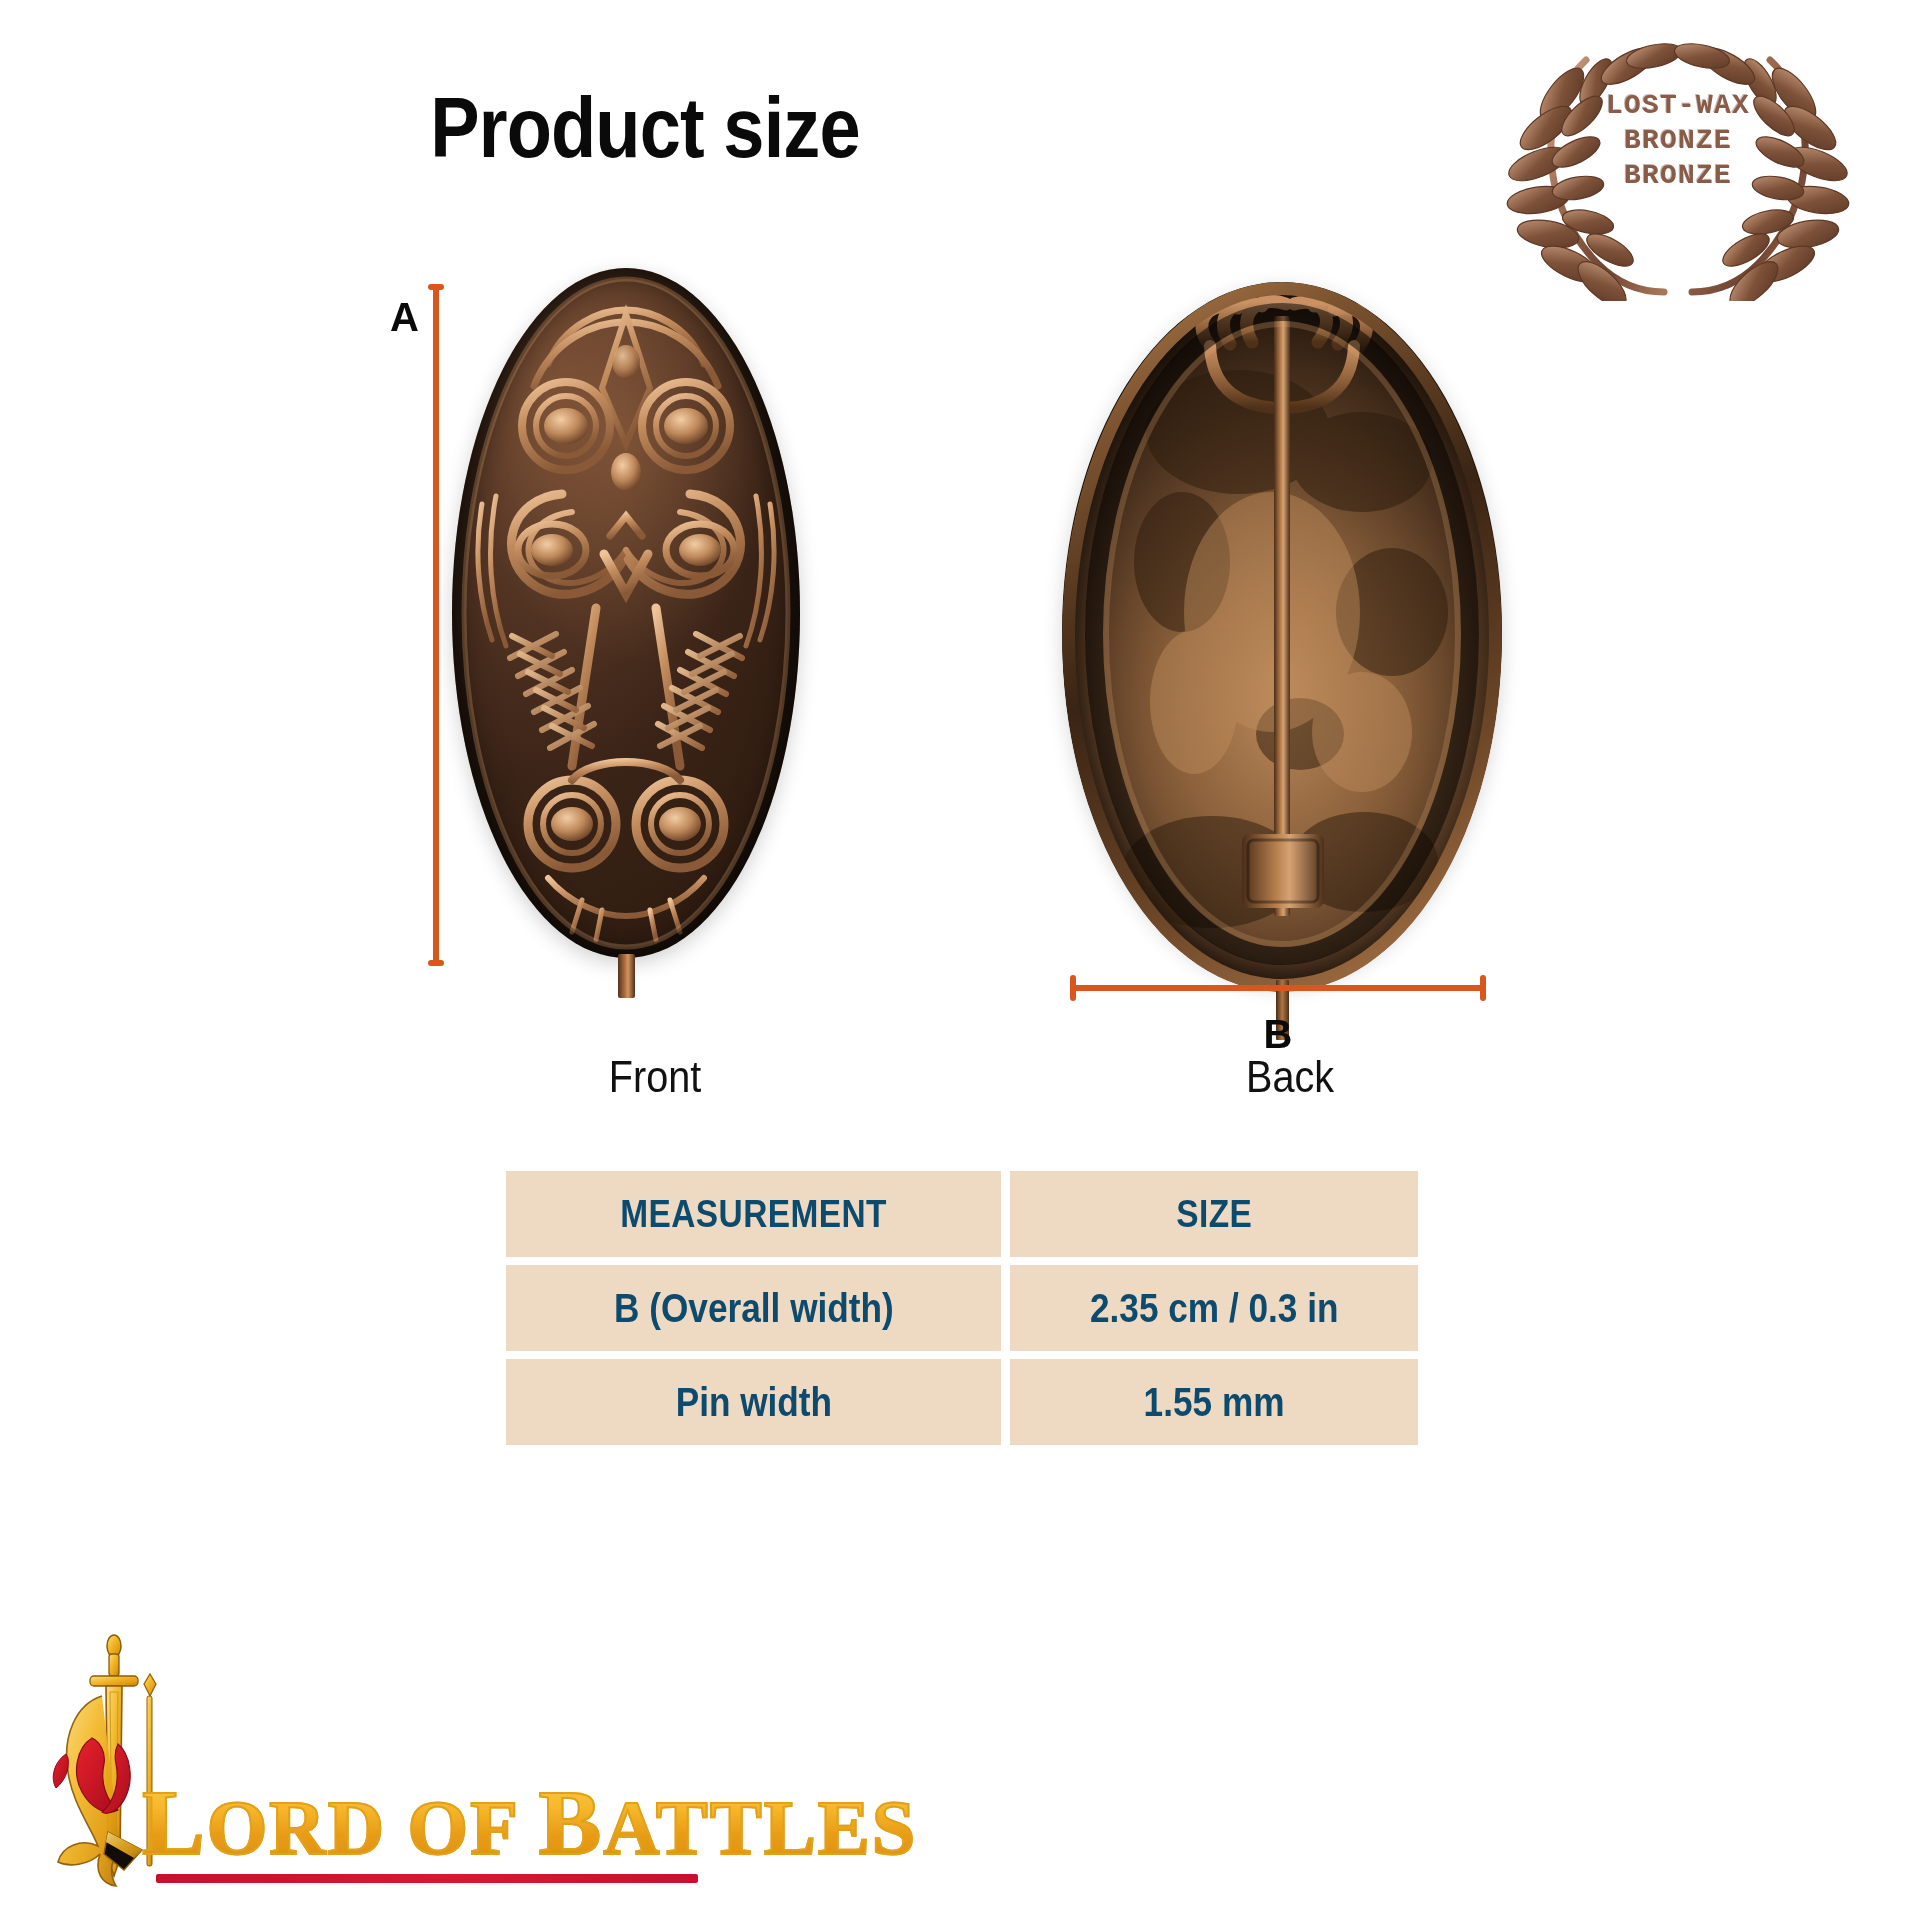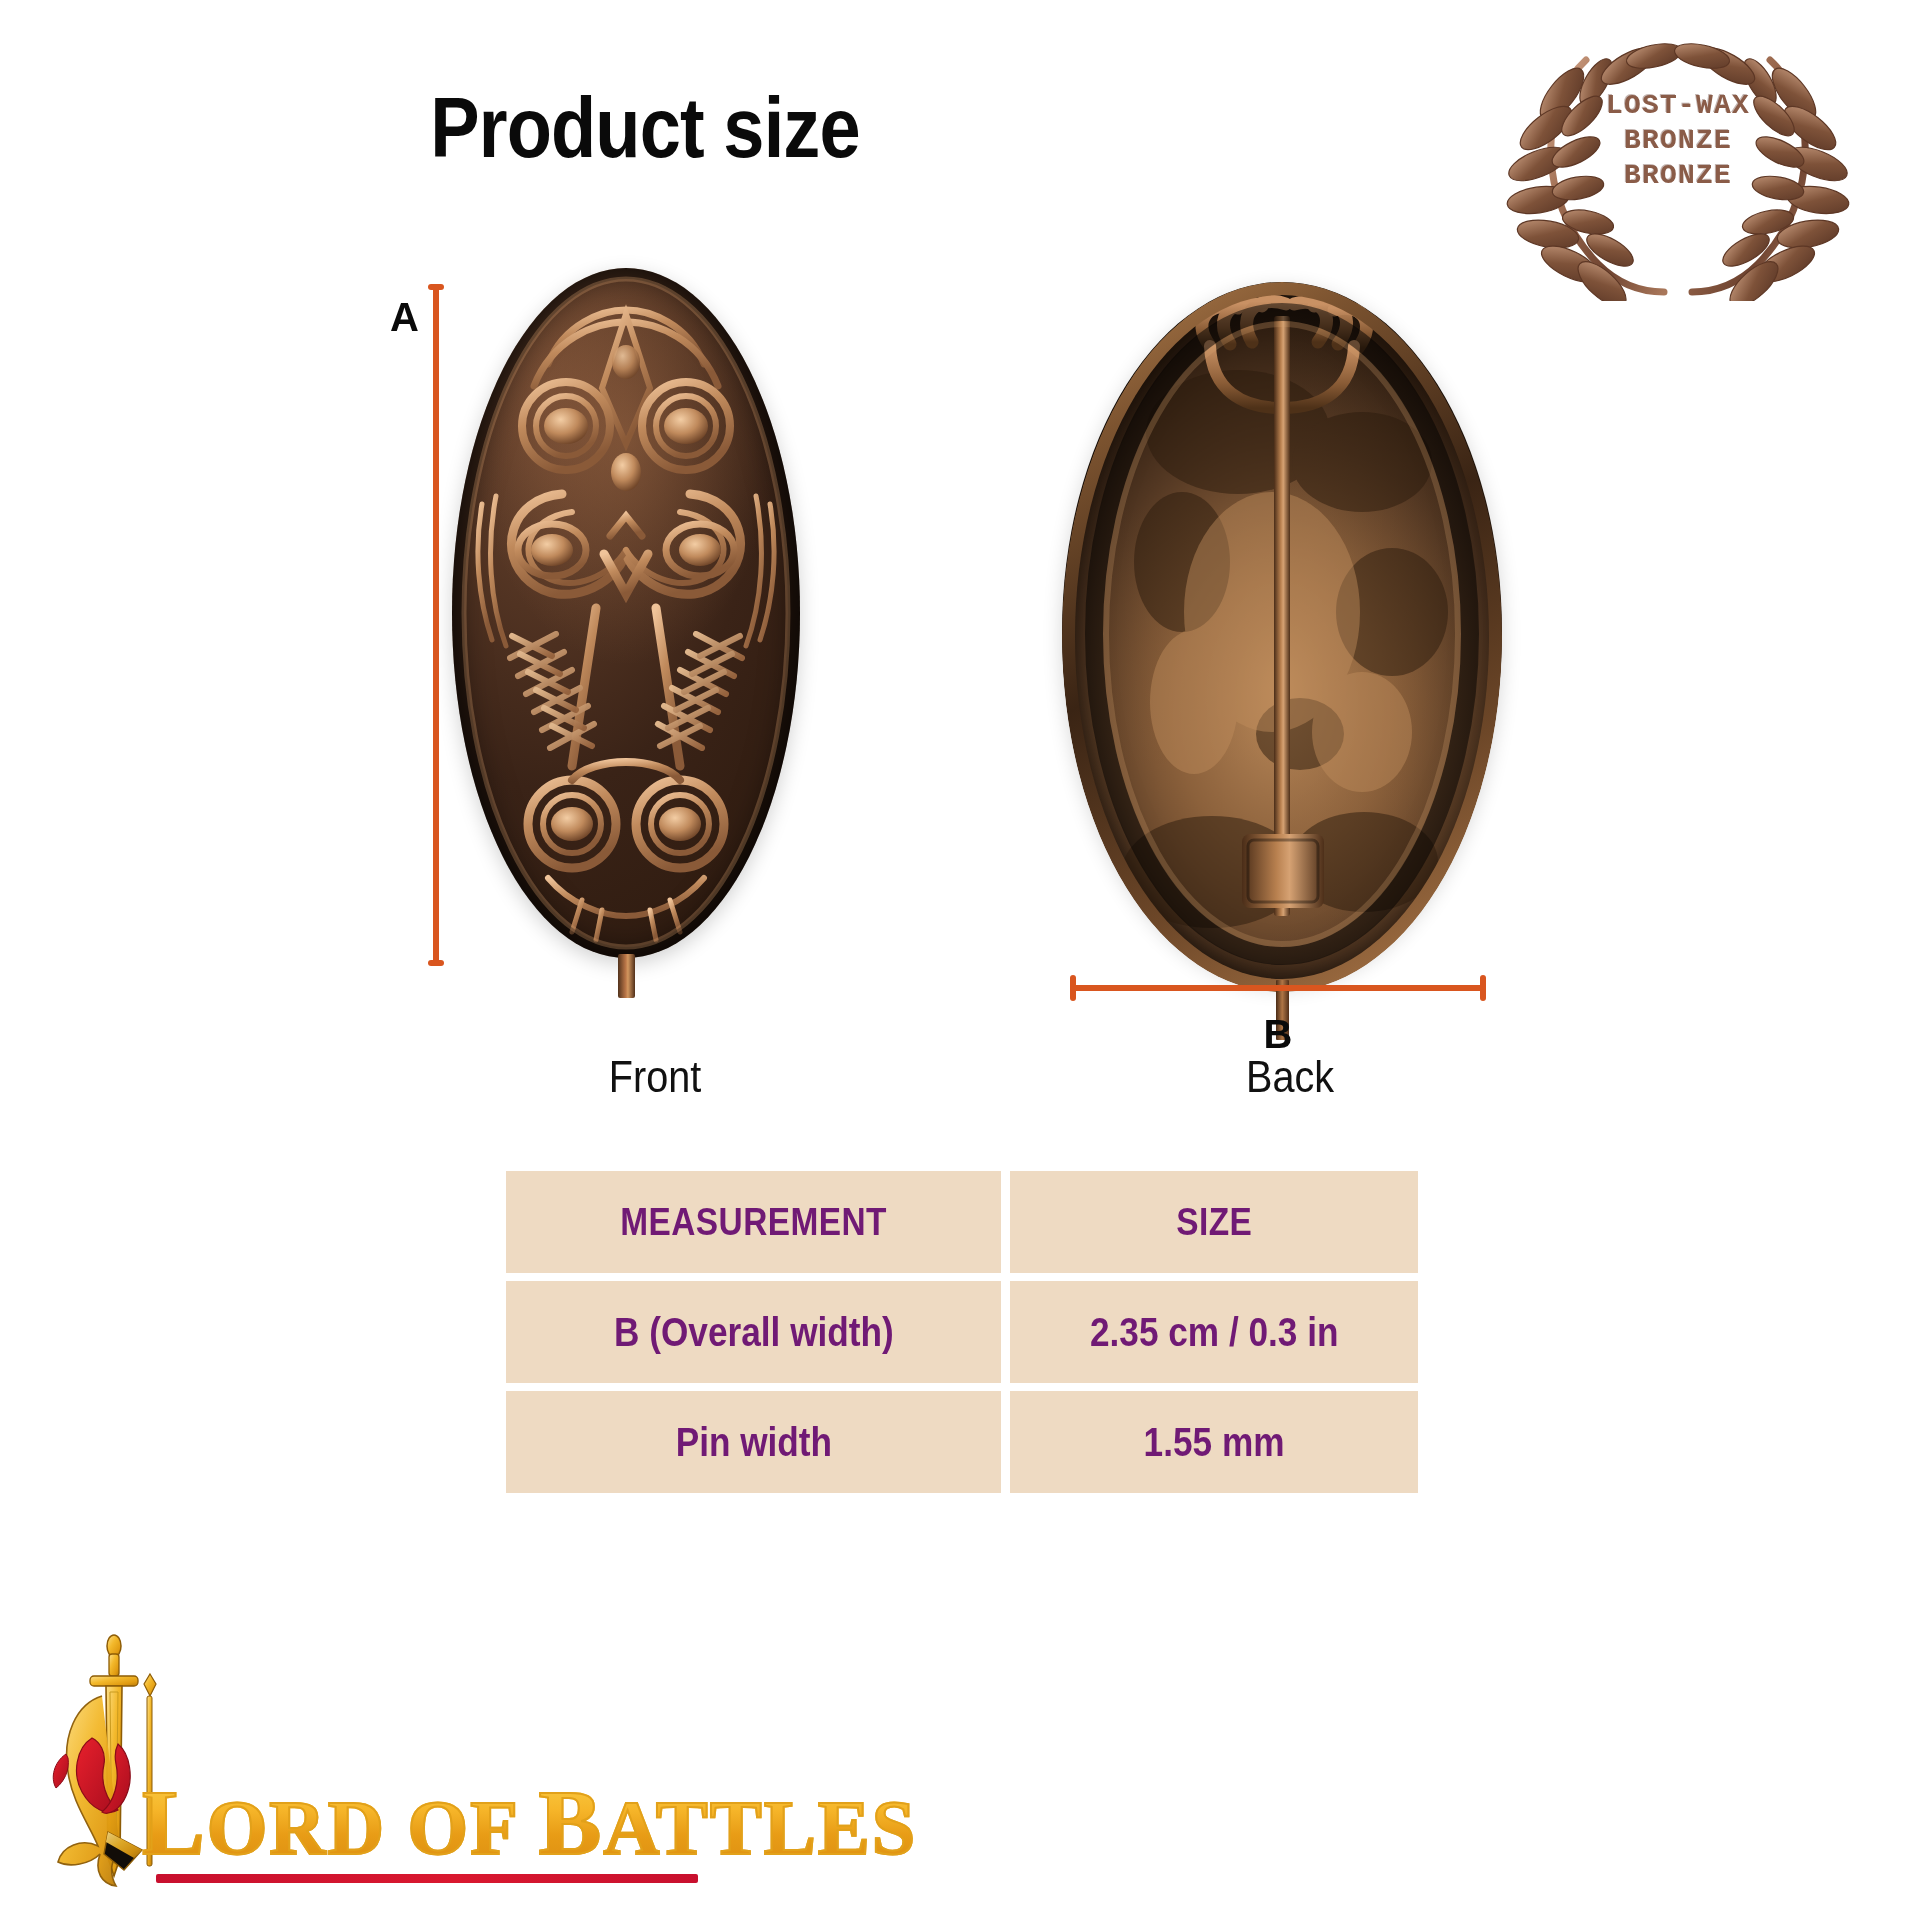--- a/index.html
+++ b/index.html
@@ -129,27 +129,27 @@
 
   
   .size-table{
     position:absolute; left:497px; top:1163px;
     width:930px;
     border-collapse:separate;
     border-spacing:9px 8px;
   }
   .size-table td{
     background:#eedac2;
-    height:102px;
+    height:86px;
     text-align:center;
     vertical-align:middle;
     font-family:"Liberation Sans", sans-serif;
     font-weight:700;
     font-size:40px;
-    color:#701a75;
+    color:#0c4a6e;
     white-space:nowrap;
   }
   .size-table td.c-measure{ width:498px; }
   .size-table td.c-size{ width:410px; }
   .size-table tr.head td{ font-size:38px; letter-spacing:.5px; }
   .size-table td span{ display:inline-block; transform:scaleX(.88); }
 
   
   .lob{ position:absolute; left:28px; top:1628px; width:700px; height:280px; }
   .lob-emblem{ position:absolute; left:18px; top:4px; width:150px; height:260px; }

